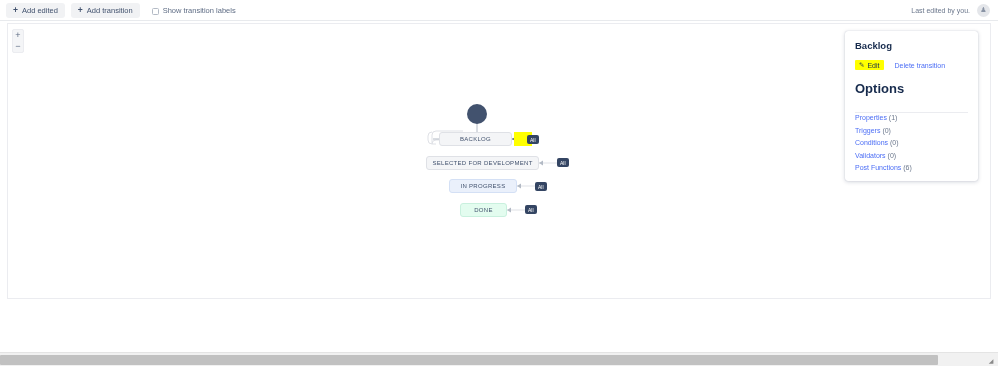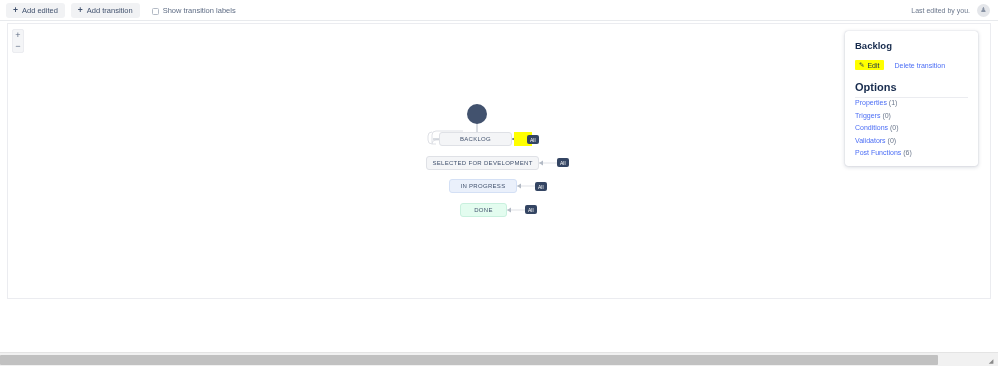--- a/index.html
+++ b/index.html
@@ -228,24 +228,24 @@
     white-space: nowrap;
   }
   .pencil { font-size: 6.5px; line-height: 1; }
   .del-link {
     font-size: 7px;
     color: #4c6ef5;
     cursor: pointer;
     white-space: nowrap;
   }
   .opt-head {
-    font-size: 11px;
+    font-size: 13px;
     font-weight: bold;
     color: #172b4d;
-    padding-bottom: 4px;
+    padding-bottom: 16px;
     border-bottom: 1px solid #ebecf0;
     margin-bottom: 1px;
   }
   .opt-item {
     font-size: 7px;
     color: #4c6ef5;
     margin-bottom: 5.5px;
     cursor: pointer;
     white-space: nowrap;
   }

